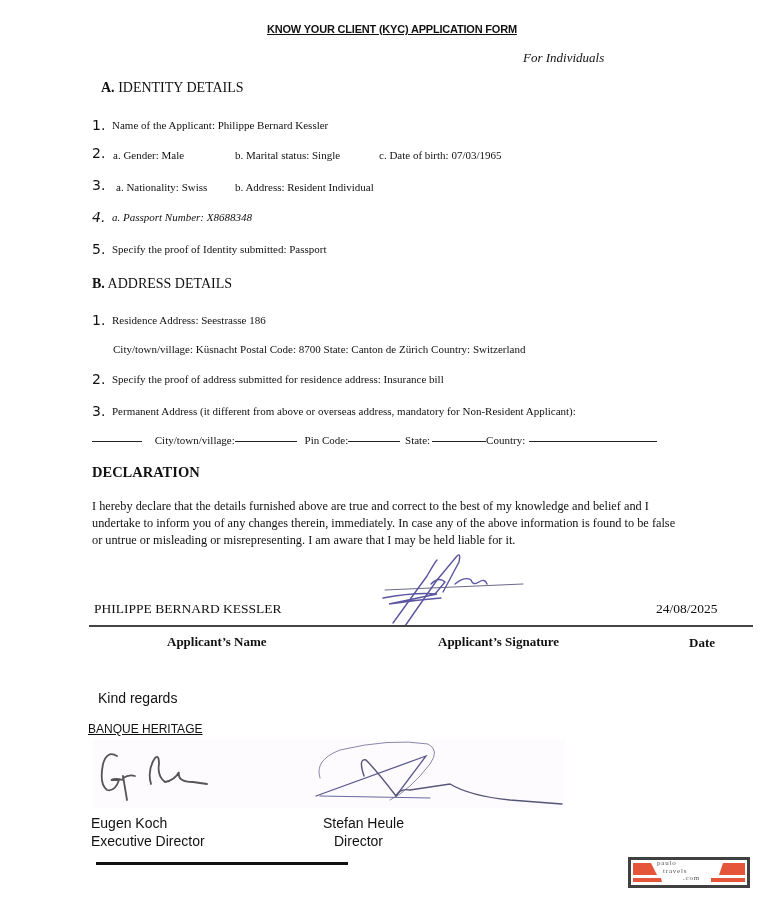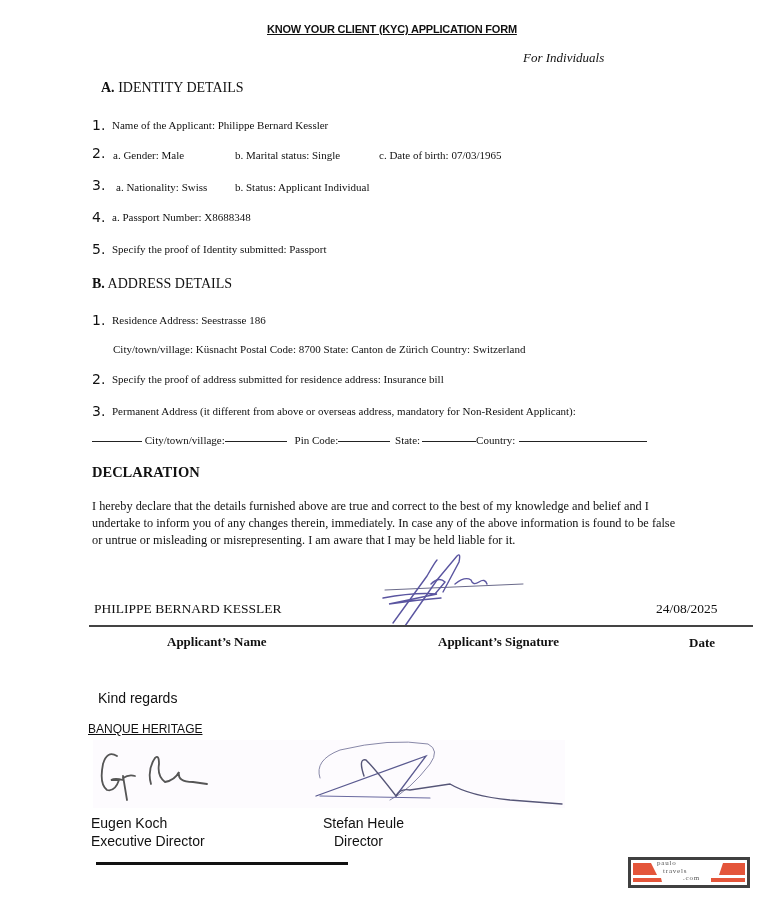--- a/index.html
+++ b/index.html
@@ -41,23 +41,23 @@
   <span class="num">2.</span>
 </div>
 <div class="abs serif item" style="left:113px; top:149px;">a. Gender: Male</div>
 <div class="abs serif item" style="left:235px; top:149px;">b. Marital status: Single</div>
 <div class="abs serif item" style="left:379px; top:149px;">c. Date of birth: 07/03/1965</div>
 
 <div class="abs serif item" style="left:92px; top:177px;">
   <span class="num">3.</span>
 </div>
 <div class="abs serif item" style="left:116px; top:181px;">a. Nationality: Swiss</div>
-<div class="abs serif item" style="left:235px; top:181px;">b. Status: Applicant Individual</div>
+<div class="abs serif item" style="left:235px; top:181px;">b. Address: Resident Individual</div>
 
-<div class="abs serif item" style="left:92px; top:209px;">
+<div class="abs serif item" style="left:92px; top:209px;font-style:italic;">
   <span class="num">4.</span><span>a. Passport Number: X8688348</span>
 </div>
 
 <div class="abs serif item" style="left:92px; top:241px;">
   <span class="num">5.</span><span>Specify the proof of Identity submitted: Passport</span>
 </div>
 
 <div class="abs serif section" style="left:92px; top:276px;text-align:right;">
   <b>B.</b>
   <span>ADDRESS DETAILS</span>
@@ -71,21 +71,21 @@
 <div class="abs serif item" style="left:92px; top:371px;">
   <span class="num">2.</span><span>Specify the proof of address submitted for residence address: Insurance bill</span>
 </div>
 
 <div class="abs serif item" style="left:92px; top:403px;">
   <span class="num">3.</span><span>Permanent Address (it different from above or overseas address, mandatory for Non-Resident Applicant):</span>
 </div>
 
 <div class="abs serif item" style="left:92px; top:434px;">
   <span class="blank" style="width:50px;"></span>
-  <span style="margin-left:0;">City/town/village:</span><span class="blank" style="width:62px;"></span>
+  <span style="margin-left:10px;">City/town/village:</span><span class="blank" style="width:62px;"></span>
   <span style="margin-left:5px;">Pin Code:</span><span class="blank" style="width:52px;"></span>
   <span style="margin-left:2px;">State:</span><span class="blank" style="width:54px; margin-left:2px;"></span><span>Country:</span><span class="blank" style="width:128px; margin-left:4px;"></span>
 </div>
 
 <div class="abs serif decl-title">DECLARATION</div>
 <div class="abs serif decl-text">I hereby declare that the details furnished above are true and correct to the best of my knowledge and belief and I undertake to inform you of any changes therein, immediately. In case any of the above information is found to be false or untrue or misleading or misrepresenting. I am aware that I may be held liable for it.</div>
 
 <div class="abs serif" style="left:94px; top:601px; font-size:13.5px;">PHILIPPE BERNARD KESSLER</div>
 <div class="abs serif" style="left:656px; top:601px; font-size:13.5px;">24/08/2025</div>
 

